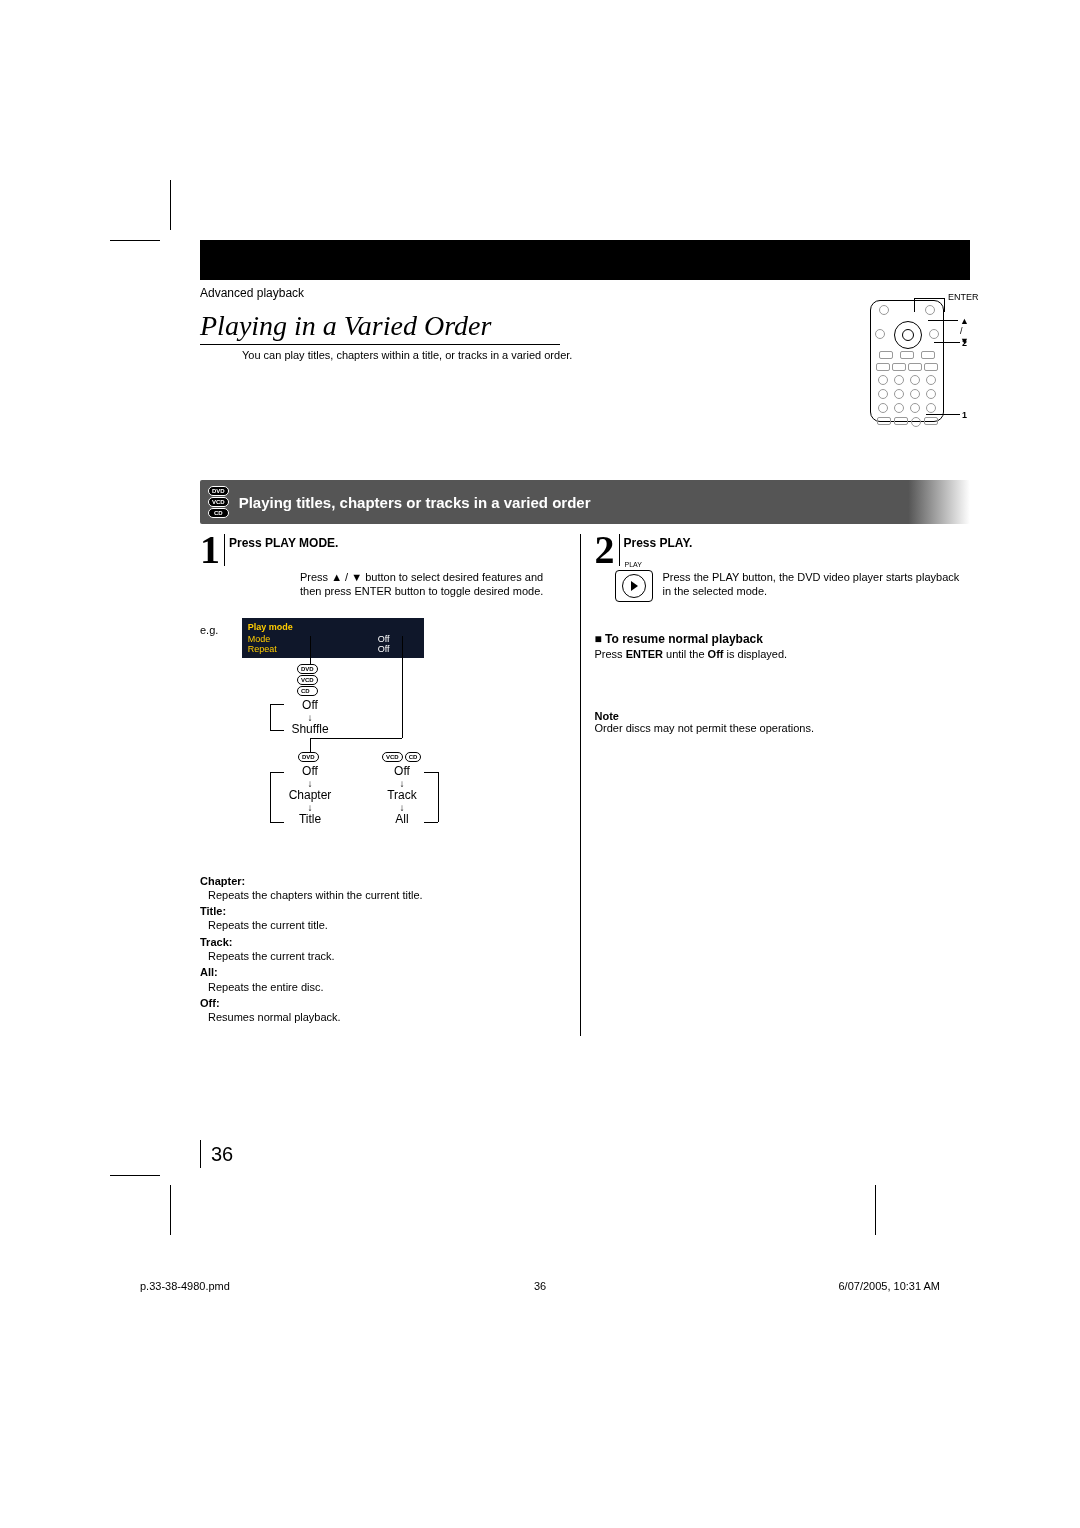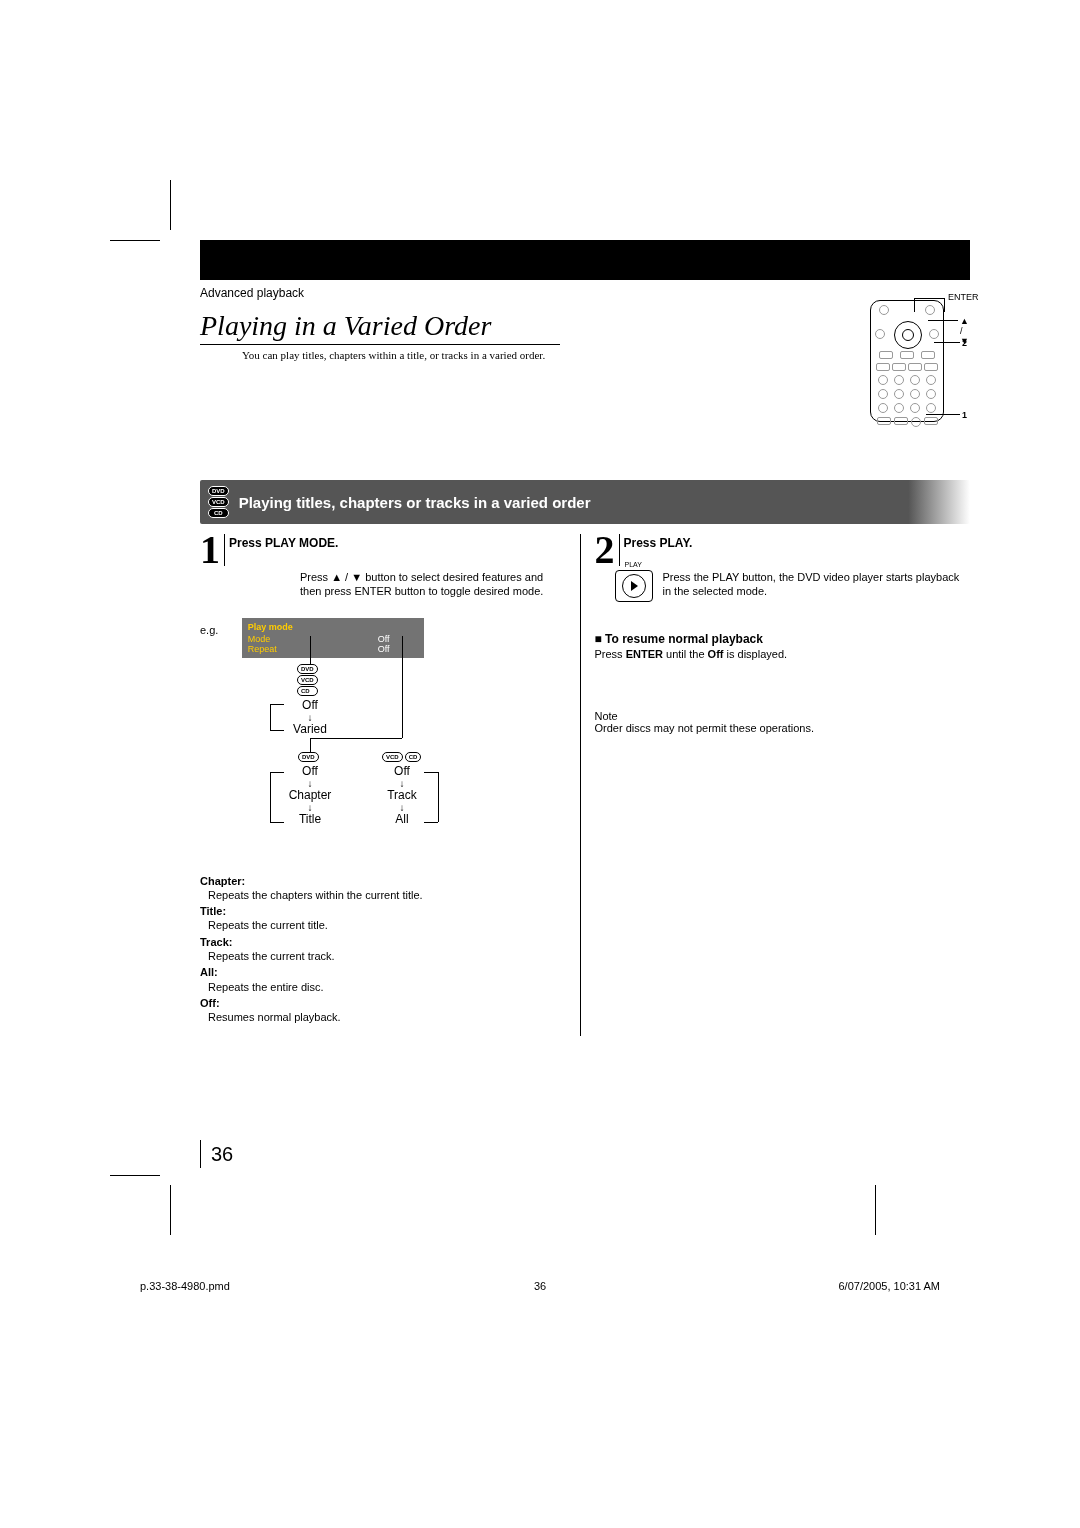--- a/index.html
+++ b/index.html
@@ -45,21 +45,20 @@
     margin: 0;
     border-bottom: 1px solid #000;
     padding-bottom: 2px;
     display: inline-block;
     width: 360px;
   }
   .subtitle {
     font-size: 11px;
     margin: 4px 0 0 42px;
     width: 400px;
-    font-family: Liberation Serif, serif;
   }
   .remote-diagram {
     width: 100px;
     height: 130px;
     position: relative;
     margin-top: -10px;
   }
   .remote-body {
     width: 72px;
     height: 120px;
@@ -228,21 +227,21 @@
     margin-left: 2px;
   }
   .eg-label {
     font-size: 11px;
     display: inline-block;
     vertical-align: top;
     margin-top: 6px;
   }
   .osd-box {
     display: inline-block;
-    background: #737373;
+    background: #0f172a;
     color: #fff;
     font-size: 9px;
     padding: 4px 6px;
     width: 170px;
     vertical-align: top;
     margin-left: 20px;
   }
   .osd-title {
     color: #ffcc00;
     font-weight: bold;
@@ -323,21 +322,21 @@
     margin-top: 30px;
   }
   .resume-head::before {
     content: "■ ";
   }
   .resume-body {
     font-size: 11px;
     margin-top: 2px;
   }
   .note-head {
-    font-weight: normal;
+    font-weight: bold;
     font-size: 11px;
     margin-top: 50px;
   }
   .note-body {
     font-size: 11px;
   }
   .page-num {
     position: absolute;
     left: 200px;
     top: 1140px;
@@ -501,21 +500,21 @@
         <div class="mode-line-v" style="left:70px;top:-28px;height:28px;"></div>
         <div class="mode-line-v" style="left:162px;top:-28px;height:102px;"></div>
 
         <div class="tiny-badge-stack" style="left:57px;top:0;">
           <span class="tiny-badge">DVD</span>
           <span class="tiny-badge">VCD</span>
           <span class="tiny-badge">CD</span>
         </div>
         <div class="mode-label" style="left:40px;top:34px;">Off</div>
         <div class="mode-label arrow-down" style="left:40px;top:48px;">↓</div>
-        <div class="mode-label" style="left:40px;top:58px;">Varied</div>
+        <div class="mode-label" style="left:40px;top:58px;">Shuffle</div>
 
         <div class="mode-line-v" style="left:30px;top:40px;height:26px;"></div>
         <div class="mode-line-h" style="left:30px;top:40px;width:14px;"></div>
         <div class="mode-line-h" style="left:30px;top:66px;width:14px;"></div>
 
         <div class="mode-line-h" style="left:70px;top:74px;width:92px;"></div>
         <div class="mode-line-v" style="left:70px;top:74px;height:14px;"></div>
 
         <span class="tiny-badge" style="position:absolute;left:58px;top:88px;">DVD</span>
         <div class="mode-label" style="left:40px;top:100px;">Off</div>

